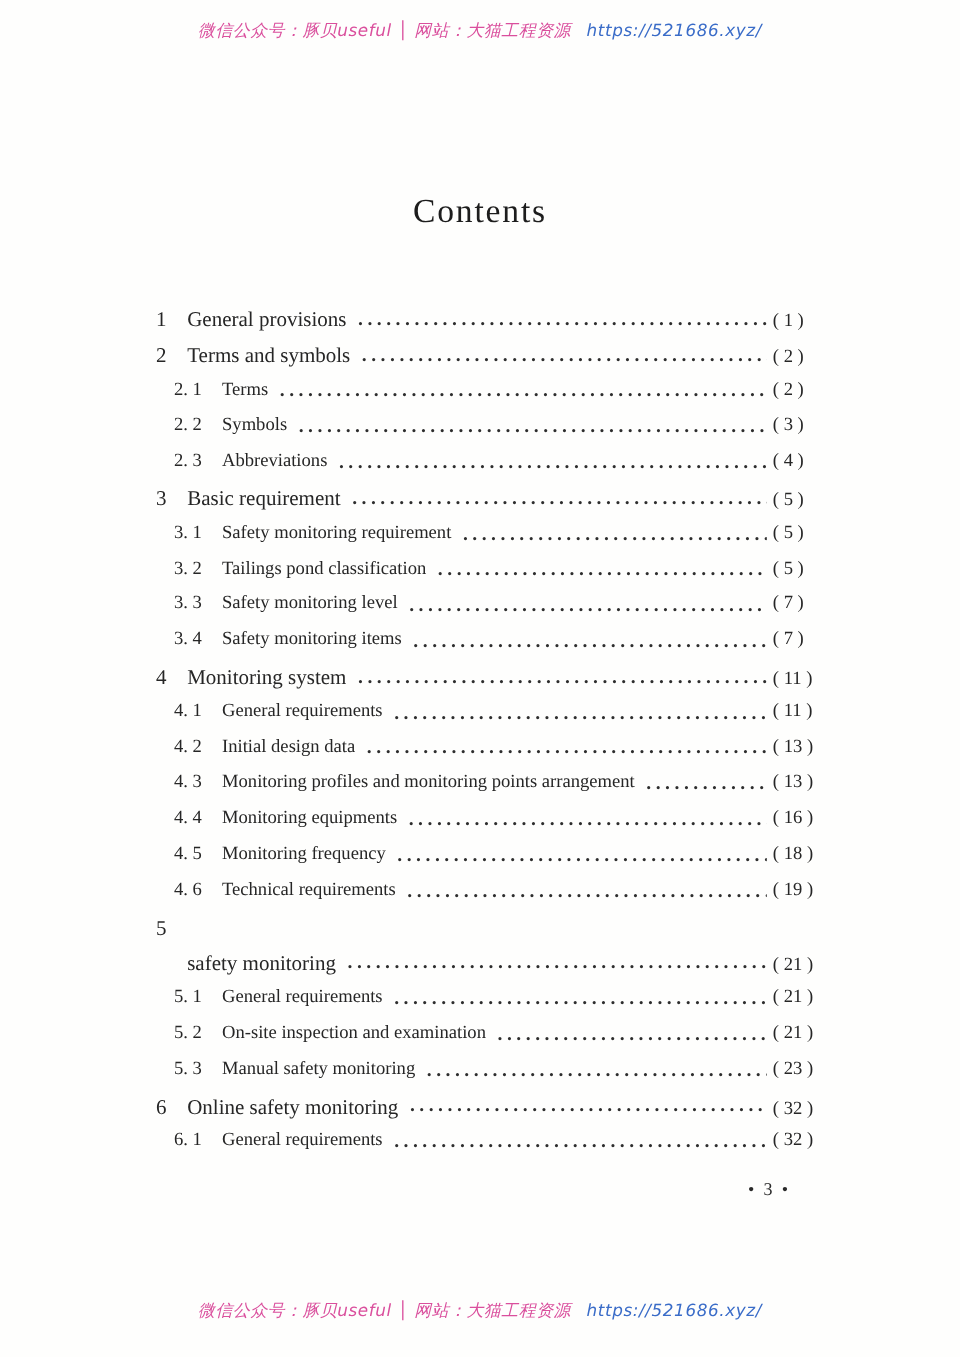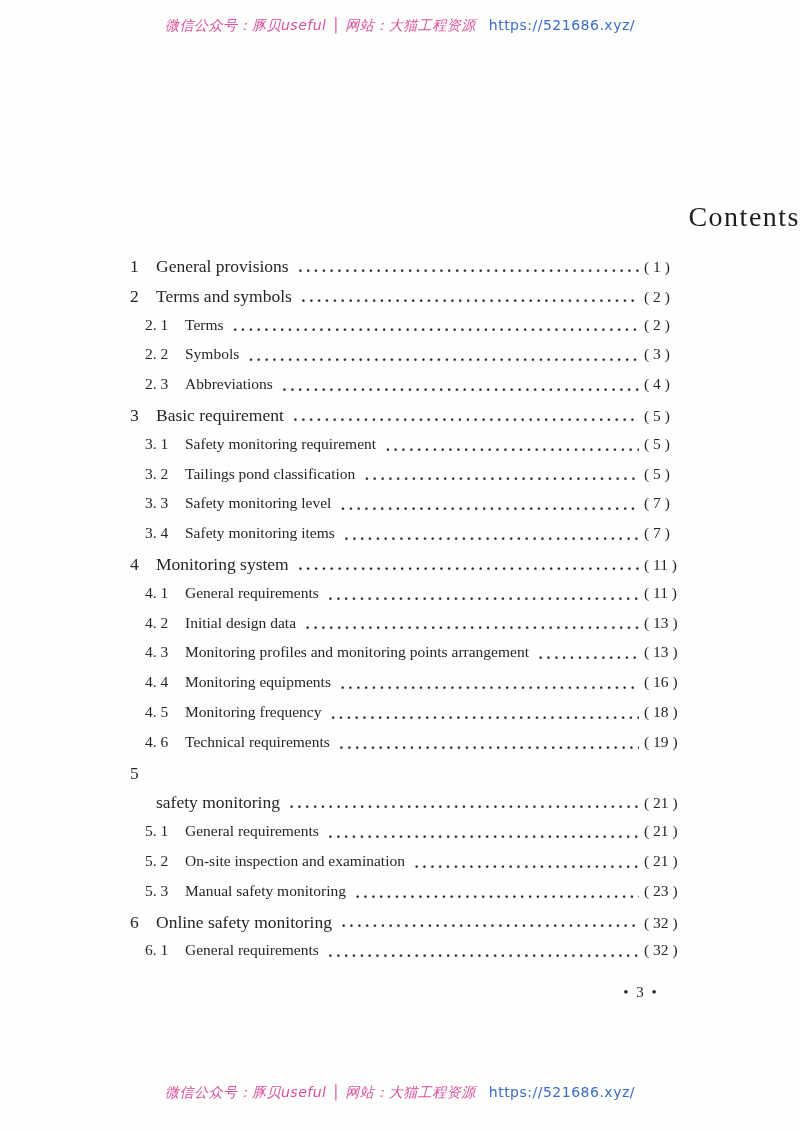--- a/index.html
+++ b/index.html
@@ -20,29 +20,28 @@
     position: absolute; left: 0; right: 0;
     text-align: center;
     font-family: "DejaVu Sans", sans-serif;
     font-size: 14px;
     letter-spacing: 0.5px;
     white-space: nowrap;
   }
   .watermark.top { top: 17px; }
   .watermark.bottom { top: 1084px; }
   .wm-text { color: #da4f9d; font-style: italic; }
-  .wm-link { color: #3a6cc8; text-decoration: none; margin-left: 8px; }
+  .wm-link { color: #3a6cc8; text-decoration: none; margin-left: 8px; font-style: italic; }
   .doc-title {
     position: absolute; top: 161px; left: 0; right: 0;
-    text-align: right;
+    text-align: center;
     font-size: 28px;
     font-weight: 500;
     letter-spacing: 1.5px;
     color: #1d1d1d;
-    margin-top: 40px;
   }
   .toc {
     position: absolute;
     top: 256px; left: 130px; right: 106px;
   }
   .toc-row {
     display: flex;
     align-items: baseline;
     height: 29.8px;
     color: #262626;

